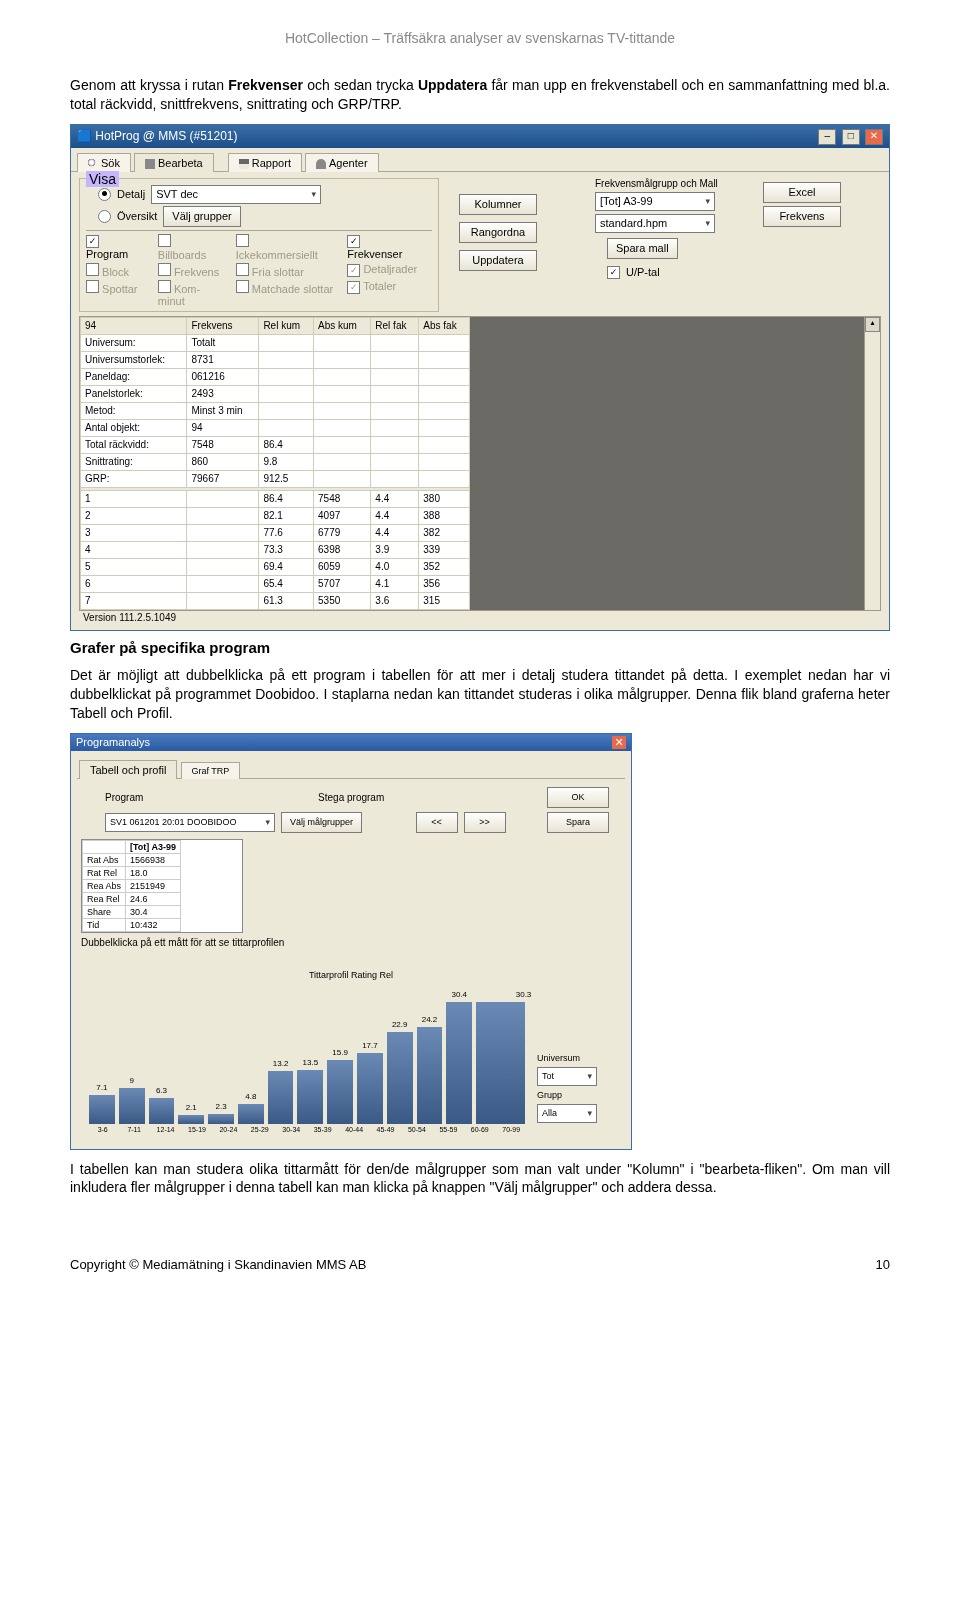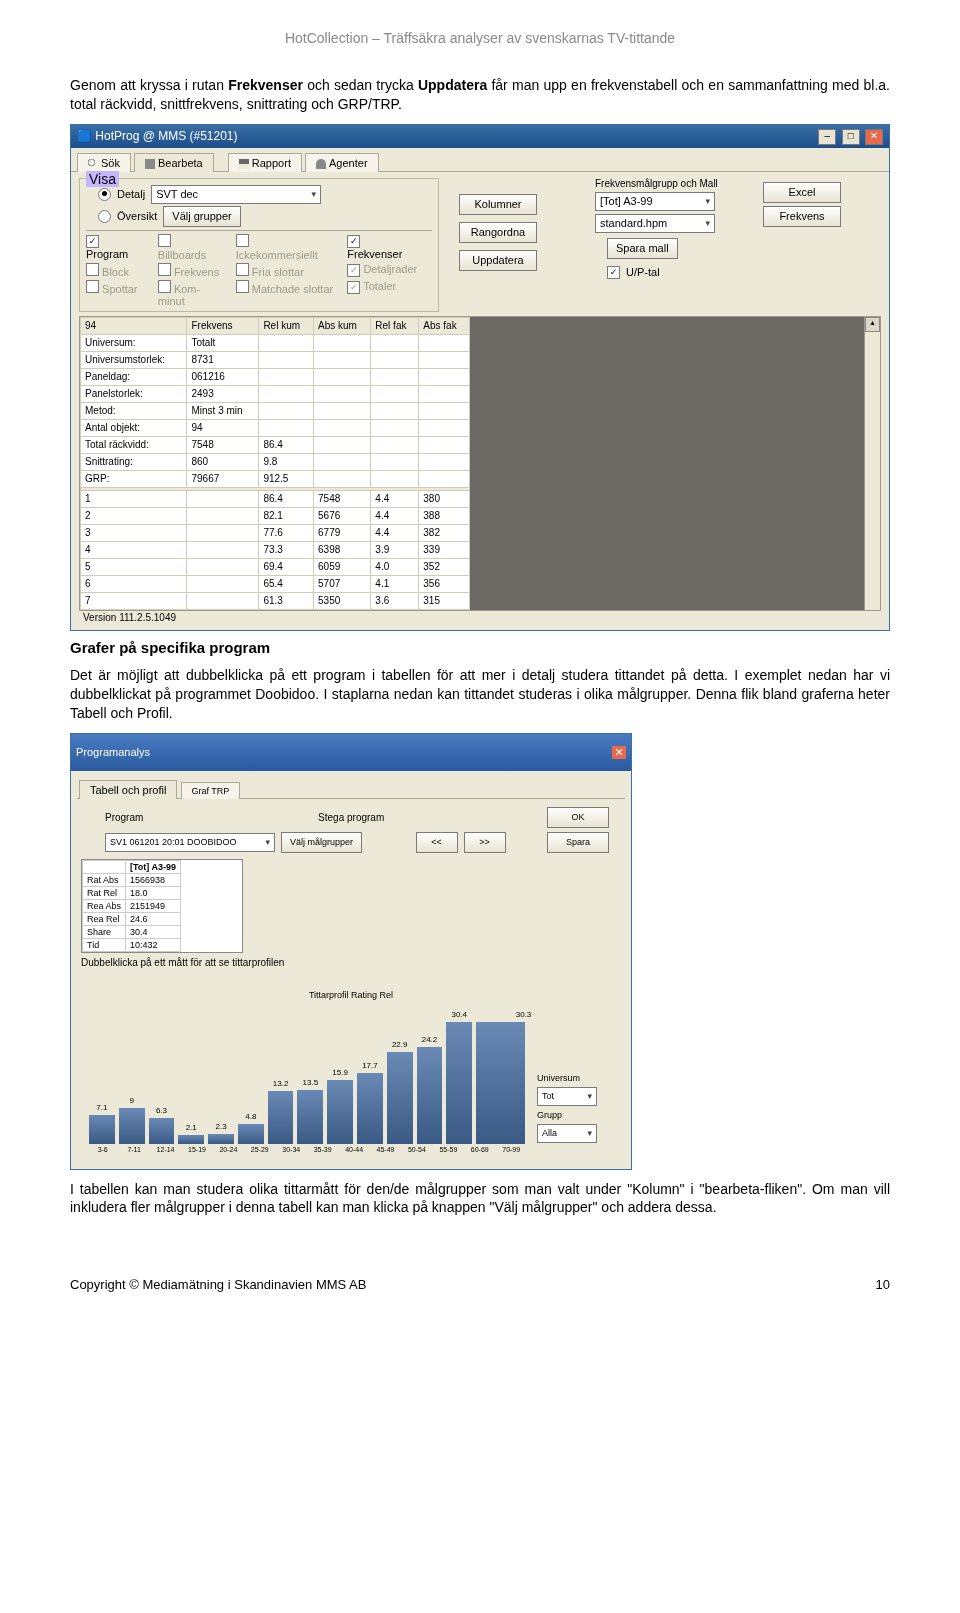--- a/index.html
+++ b/index.html
@@ -41,21 +41,21 @@
   .grid-dark{flex:1;background:#6b6963}
   .scroll{width:15px;background:#ece9d8;border-left:1px solid #9e9a87;display:flex;flex-direction:column;justify-content:space-between;align-items:center}
   .scroll span{display:block;width:13px;height:13px;background:#ddd9c9;border:1px solid #888;font-size:8px;text-align:center}
   .version{font-size:10px;padding:1px 4px}
   .hc-top{display:flex;gap:8px;align-items:flex-start}
   .hc-col{display:flex;flex-direction:column;gap:3px}
   .disabled{color:#9e9a87}
   .lbl{display:inline-block}
   
   .dlg{border:1px solid #3a6ea5;background:#ece9d8;width:560px;font-family:Tahoma,Arial;font-size:10px;margin:10px 0}
-  .dlg-title{background:linear-gradient(#4a7abf,#2a5a9f);color:#fff;padding:12px 5px;font-size:11px;display:flex;justify-content:space-between}
+  .dlg-title{background:linear-gradient(#4a7abf,#2a5a9f);color:#fff;padding:2px 5px;font-size:11px;display:flex;justify-content:space-between}
   .dlg-title span:last-child{background:#e86a4a;width:14px;text-align:center}
   .dlg-body{padding:6px}
   .mini-table{background:#fff;border:1px solid #8a8a8a;font-size:9px;margin:4px 0}
   .mini-table table{border-collapse:collapse}
   .mini-table td,.mini-table th{border:1px solid #ccc;padding:1px 4px;text-align:left}
   .chart{background:#ece9d8;border:0;padding:4px;margin-top:18px}
   .chart-title{text-align:center;font-size:9px;margin-bottom:4px}
   .bars{display:flex;align-items:flex-end;gap:4px;height:140px;border-left:0;border-bottom:0;padding:0 4px;position:relative}
   .bar{flex:1;background:linear-gradient(#6a8ab5,#3a5a85);position:relative}
   .bar .val{position:absolute;top:-12px;width:100%;text-align:center;font-size:8px}
@@ -262,21 +262,21 @@
                     <td></td>
                     <td>86.4</td>
                     <td>7548</td>
                     <td>4.4</td>
                     <td>380</td>
                   </tr>
                   <tr>
                     <td>2</td>
                     <td></td>
                     <td>82.1</td>
-                    <td>5676</td>
+                    <td>4097</td>
                     <td>4.4</td>
                     <td>388</td>
                   </tr>
                   <tr>
                     <td>3</td>
                     <td></td>
                     <td>77.6</td>
                     <td>6779</td>
                     <td>4.4</td>
                     <td>382</td>

